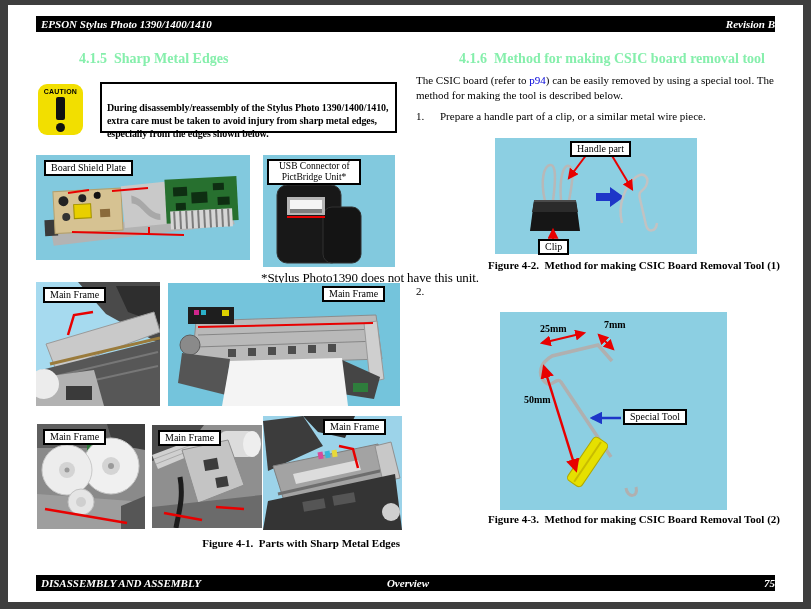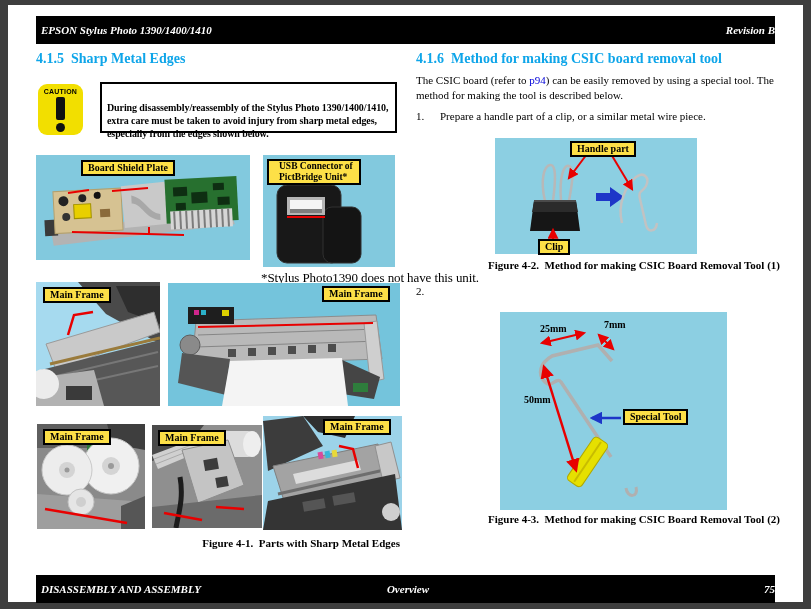--- a/index.html
+++ b/index.html
@@ -1,44 +1,44 @@
 <!DOCTYPE html>
 <html><head>
 <meta charset="utf-8">
 <style>
   html,body{margin:0;padding:0;}
   body{width:811px;height:609px;position:relative;background:#3e3e3e;
        font-family:"Liberation Serif",serif;overflow:hidden;}
   .page{position:absolute;left:8px;top:5px;width:795px;height:597px;background:#ffffff;}
 
-  .bar{position:absolute;left:36px;width:739px;height:28px;background:#000;color:#fff;
+  .bar{position:absolute;left:36px;width:739px;height:16px;background:#000;color:#fff;
        font-weight:bold;font-style:italic;font-size:11px;display:flex;align-items:center;
        padding:0;box-sizing:border-box;}
   .bar .bl{flex:1;padding-left:5px;text-align:left;}
   .bar .bc{flex:1;text-align:center;}
   .bar .br{flex:1;text-align:right;}
 
-  .h1{position:absolute;font-weight:bold;font-size:14px;color:#0ea5e9;white-space:pre;}
+  .h1{position:absolute;font-weight:bold;font-size:14px;color:#86efac;white-space:pre;margin-left:43px;}
 
   .caution-icon{position:absolute;left:38px;top:84px;width:45px;height:51px;background:#f2df00;
        border-radius:9px;text-align:center;}
   .caution-word{font-family:"Liberation Sans",sans-serif;font-weight:bold;font-size:7px;
        letter-spacing:.2px;margin-top:4px;}
   .excl-bar{width:9px;height:23px;background:#111;margin:2px auto 0;border-radius:2px;}
   .excl-dot{width:9px;height:9px;background:#111;margin:3px auto 0;border-radius:50%;}
 
   .caution-box{position:absolute;left:100px;top:82px;width:297px;height:51px;border:2px solid #000;
        box-sizing:border-box;padding:17px 5px;font-weight:bold;font-size:10px;line-height:1.3;
        white-space:pre-wrap;letter-spacing:-0.1px;}
 
   .photo{position:absolute;}
   .photo svg{display:block;}
 
-  .plabel{position:absolute;background:#fde047;border:2px solid #000;font-weight:bold;font-size:10px;
-       line-height:1.2;padding:0 5px;white-space:nowrap;}
+  .plabel{position:absolute;background:#ffffff;border:2px solid #000;font-weight:normal;font-size:10px;
+       line-height:1.2;padding:0 5px;white-space:nowrap;text-align:center;}
   .plabel.small{font-size:9.5px;line-height:1.15;padding:0 10px;}
 
   .caption{position:absolute;font-weight:bold;font-size:11px;text-align:right;white-space:pre;}
 
   .bodytext{position:absolute;font-size:11px;line-height:1.32;white-space:pre-wrap;}
   .step{position:absolute;font-size:11px;display:flex;white-space:pre;}
   .step .num{width:24px;flex:none;}
   a.xref{color:#0000d8;text-decoration:none;}
 
   .dim{position:absolute;font-weight:bold;font-size:10px;white-space:nowrap;color:#000;}
@@ -103,21 +103,21 @@
       </g>
     </g>
     <g stroke="#e80000" stroke-width="2">
       <line x1="32" y1="38" x2="53" y2="35"></line>
       <line x1="76" y1="36" x2="112" y2="33"></line>
       <line x1="36" y1="77" x2="148" y2="80"></line>
       <line x1="113" y1="72" x2="113" y2="80"></line>
     </g>
   </svg>
 </div>
-<div class="plabel" style="left:44px;top:160px;margin-left:37px;">Board Shield Plate</div>
+<div class="plabel" style="left:44px;top:160px;">Board Shield Plate</div>
 
 <div class="photo" style="left:263px;top:155px;">
   <svg width="132" height="112" viewBox="0 0 132 112">
     <rect width="132" height="112" fill="#82c9de"></rect>
     <rect x="14" y="30" width="64" height="78" rx="10" fill="#181818" stroke="#343434"></rect>
     <rect x="60" y="52" width="38" height="56" rx="9" fill="#141414" stroke="#303030"></rect>
     <rect x="24" y="42" width="38" height="18" fill="#b5b5b5"></rect>
     <rect x="27" y="45" width="32" height="9" fill="#f4f4f4"></rect>
     <rect x="27" y="54" width="32" height="4" fill="#7d7d7d"></rect>
     <line x1="24" y1="62" x2="62" y2="62" stroke="#e80000" stroke-width="2"></line>

